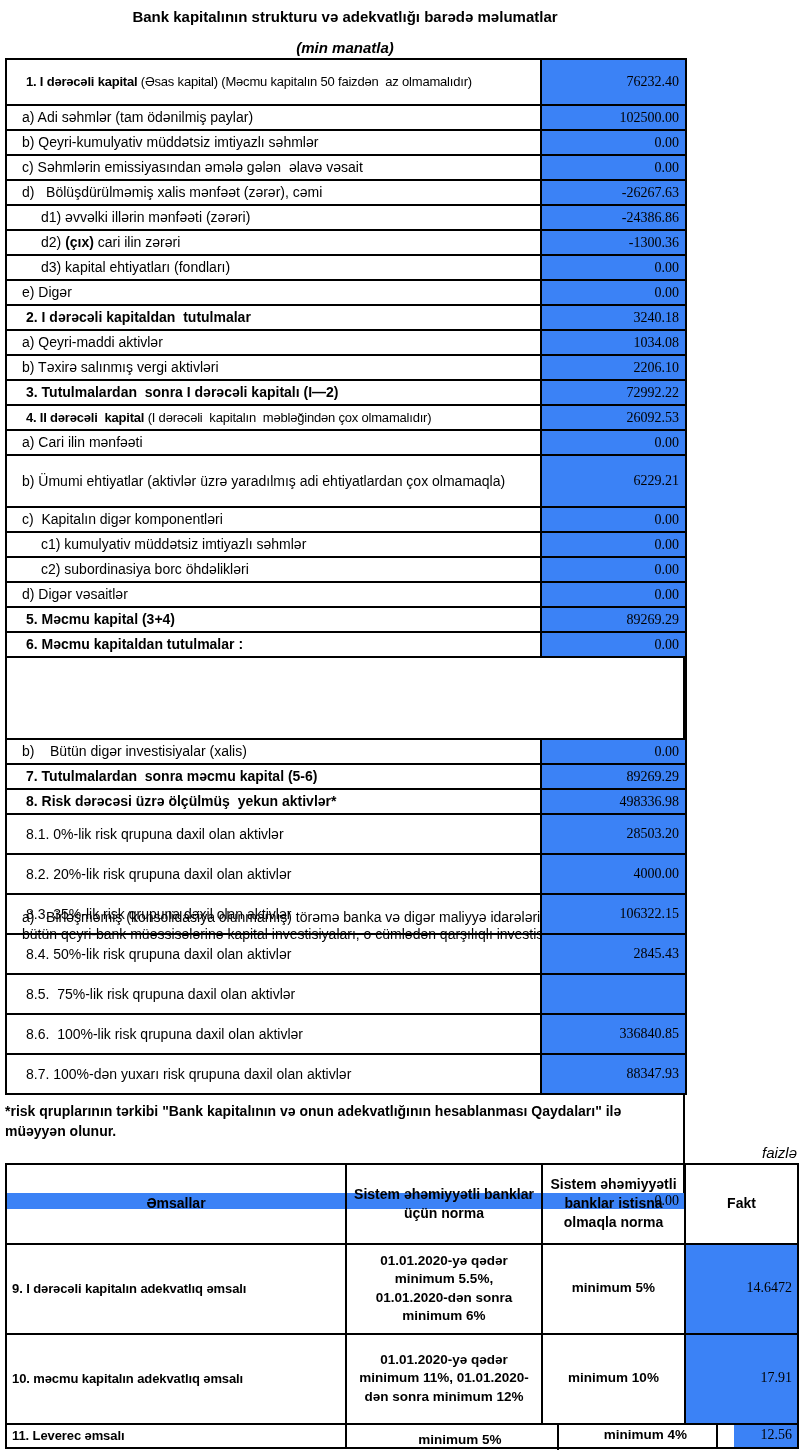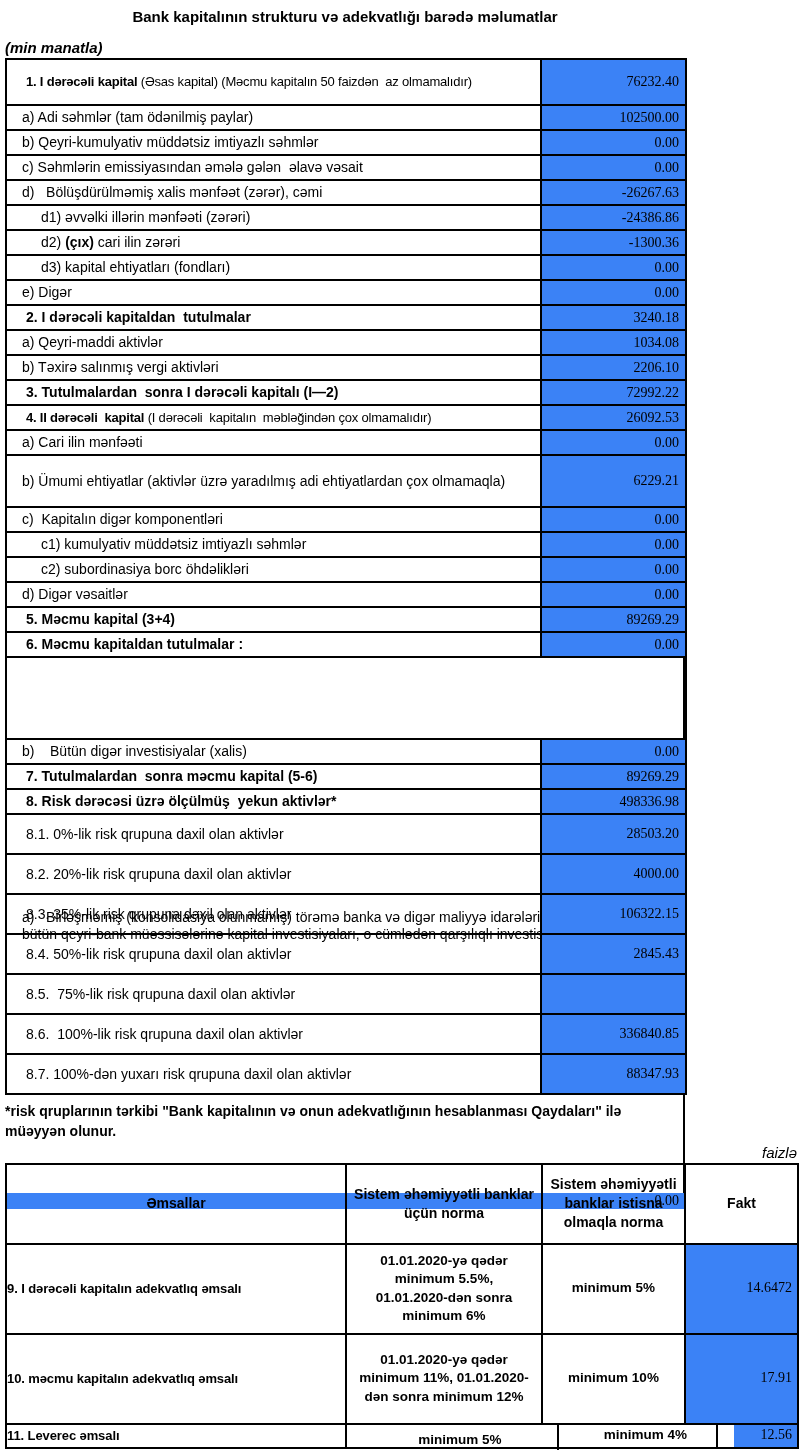--- a/index.html
+++ b/index.html
@@ -6,21 +6,21 @@
   html,body { background:#fff; }
   .page {
     width:800px; height:1450px; background:#fff; color:#000;
     font-family:"Liberation Sans", sans-serif; overflow:hidden; position:relative;
   }
   .title {
     padding-top:8px; margin-left:5px; width:680px; text-align:center;
     font-weight:bold; font-size:15px;
   }
   .unit-note {
-    margin:14px 0 2px 5px; width:680px; text-align:left;
+    margin:14px 0 2px 5px; width:680px; text-align:center;
     font-style:italic; font-weight:bold; font-size:15px;
   }
   
   .table1 {
     margin-left:5px; width:682px;
     border:2px solid #000; border-bottom:none;
   }
   .t1row { display:flex; border-bottom:2px solid #000; }
   .t1label {
     flex:0 0 535px; border-right:2px solid #000;
@@ -52,21 +52,21 @@
   }
   
   .table2 { margin-left:5px; width:794px; border:2px solid #000; }
   .t2row { display:flex; border-bottom:2px solid #000; }
   .t2row:last-child { border-bottom:none;gap:16px; }
   .t2c {
     display:flex; align-items:center; border-right:2px solid #000;
     font-size:13.5px; line-height:1.35;
   }
   .t2c:last-child { border-right:none; }
-  .c1 { flex:0 0 340px; justify-content:flex-start; 
+  .c1 { flex:0 0 340px; justify-content:flex-start; padding-left:5px;
         font-weight:bold; font-size:13px; letter-spacing:-0.1px; white-space:nowrap; }
   .c2 { flex:0 0 196px; justify-content:center; text-align:center; font-weight:bold; padding:16px 10px; }
   .c3 { flex:0 0 143px; justify-content:center; text-align:center; font-weight:bold; padding:0 6px; }
   .c4 { flex:1; justify-content:flex-end; padding-right:5px; font-size:14px; }
   .t2hdr .t2c { justify-content:center; text-align:center; font-weight:bold;
                 font-size:14px; padding:0 6px; white-space:normal; letter-spacing:0; }
   .t2hdr { height:80px; }
   .t2r   { height:90px; }
   .t2s   { height:22px; }
   .greenbg { background:#3b82f6;font-family:Liberation Serif, serif; }

